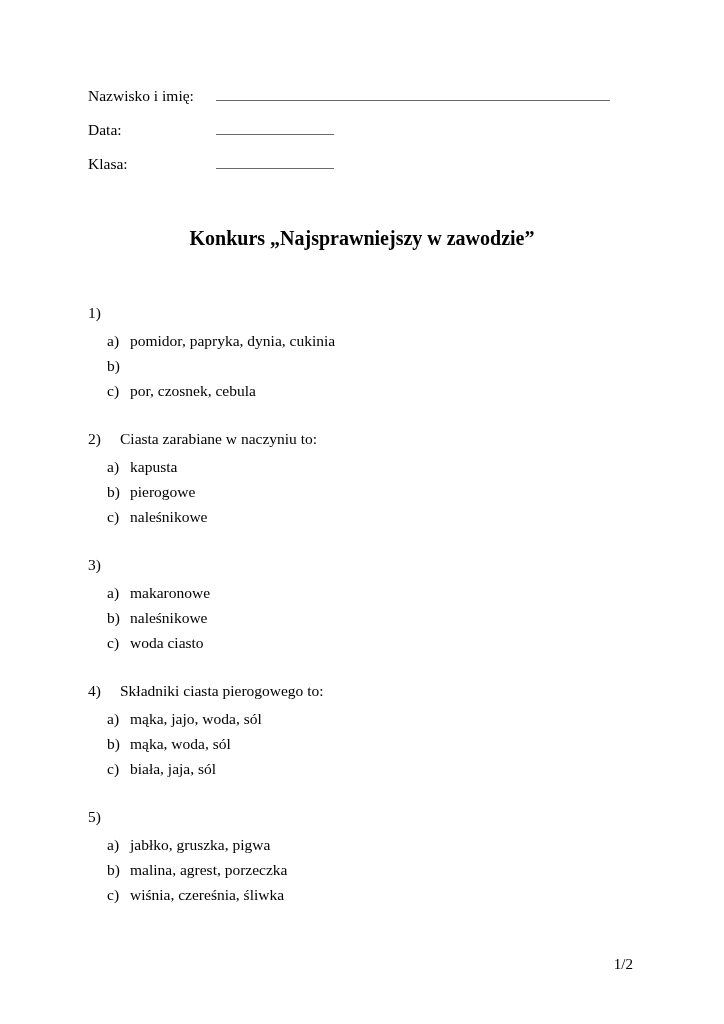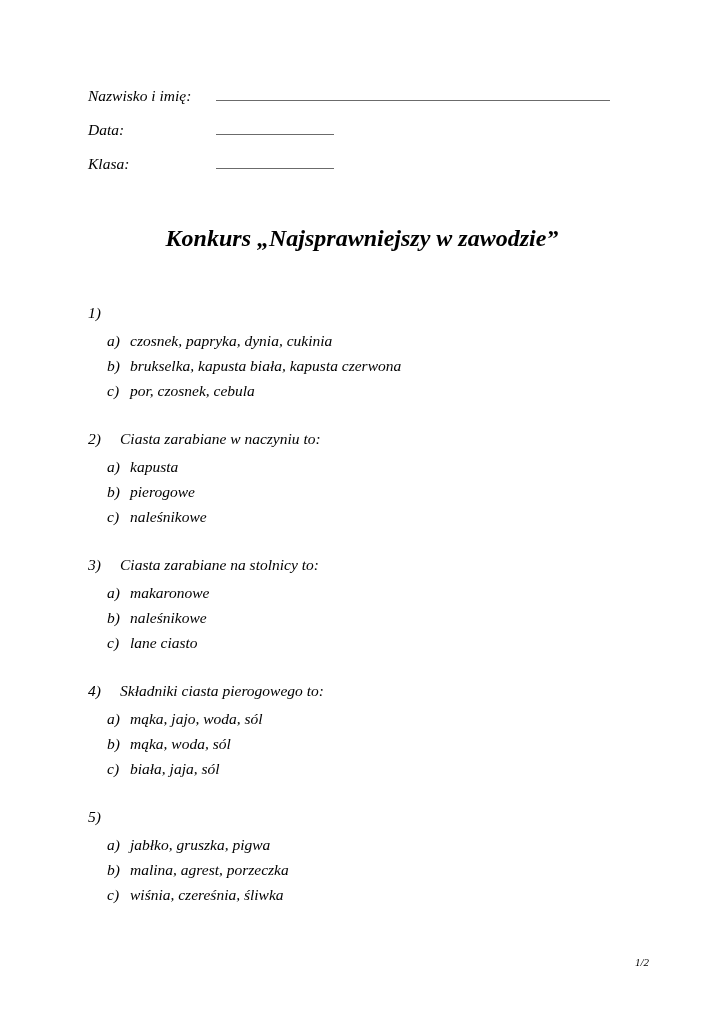--- a/index.html
+++ b/index.html
@@ -8,21 +8,20 @@
     background: #ffffff;
   }
   .page {
     position: relative;
     width: 724px;
     height: 1024px;
     background: #ffffff;
     font-family: "Liberation Serif", serif;
     color: #000000;
     overflow: hidden;
-    font-style: italic;
   }
   .header-fields {
     margin: 84px 0 0 88px;
   }
   .field-row {
     display: flex;
     align-items: baseline;
     height: 22px;
     margin-bottom: 12px;
     font-size: 15.5px;
@@ -37,21 +36,21 @@
     height: 16px;
     border-bottom: 1.5px solid #6b6b6b;
   }
   .field-line.long { width: 394px; }
   .field-line.short { width: 118px; }
 
   .doc-title {
     margin-top: 51px;
     text-align: center;
     font-weight: bold;
-    font-size: 24px;
+    font-size: 20px;
     line-height: 26px;
   }
 
   .questions {
     margin-left: 88px;
     margin-top: 49px;
     font-size: 15.5px;
   }
   .question-block { margin-top: 23px; }
   .question-block:first-child { margin-top: 0; }
@@ -73,22 +72,22 @@
     line-height: 25px;
   }
   .option-letter {
     display: inline-block;
     width: 23px;
     flex: 0 0 23px;
   }
   .page-number {
     position: absolute;
     top: 956px;
-    right: 75px;
-    font-size: 11px;
+    right: 91px;
+    font-size: 15px;
   }
 </style>
 </head>
 <body>
 
 <div class="page">
 
   <div class="header-fields">
     <div class="field-row">
       <span class="field-label">Nazwisko i imię:</span>
@@ -108,25 +107,24 @@
 
   <div class="questions">
 
     <div class="question-block">
       <div class="q-row">
         <span class="q-number">1)</span>
       </div>
       <div class="options">
         <div class="option-row">
           <span class="option-letter">a)</span>
-          <span class="option-text">czosnek, papryka, dynia, cukinia</span>
-        </div>
-        <div class="option-row">
-          <span class="option-letter">b)</span>
-          <span class="option-text">brukselka, kapusta biała, kapusta czerwona</span>
+          <span class="option-text">pomidor, papryka, dynia, cukinia</span>
+        </div>
+        <div class="option-row">
+          <span class="option-letter">b)</span>
         </div>
         <div class="option-row">
           <span class="option-letter">c)</span>
           <span class="option-text">por, czosnek, cebula</span>
         </div>
       </div>
     </div>
 
     <div class="question-block">
       <div class="q-row">
@@ -145,34 +143,33 @@
         <div class="option-row">
           <span class="option-letter">c)</span>
           <span class="option-text">naleśnikowe</span>
         </div>
       </div>
     </div>
 
     <div class="question-block">
       <div class="q-row">
         <span class="q-number">3)</span>
-        <span class="q-text">Ciasta zarabiane na stolnicy to:</span>
       </div>
       <div class="options">
         <div class="option-row">
           <span class="option-letter">a)</span>
           <span class="option-text">makaronowe</span>
         </div>
         <div class="option-row">
           <span class="option-letter">b)</span>
           <span class="option-text">naleśnikowe</span>
         </div>
         <div class="option-row">
           <span class="option-letter">c)</span>
-          <span class="option-text">lane ciasto</span>
+          <span class="option-text">woda ciasto</span>
         </div>
       </div>
     </div>
 
     <div class="question-block">
       <div class="q-row">
         <span class="q-number">4)</span>
         <span class="q-text">Składniki ciasta pierogowego to:</span>
       </div>
       <div class="options">

